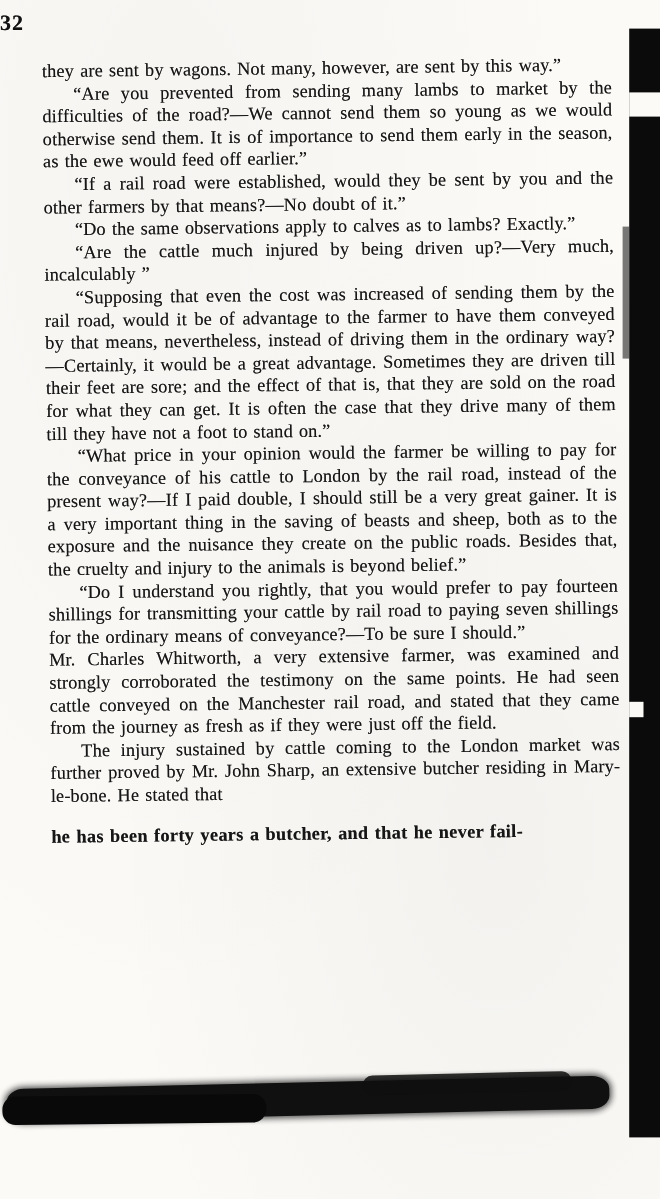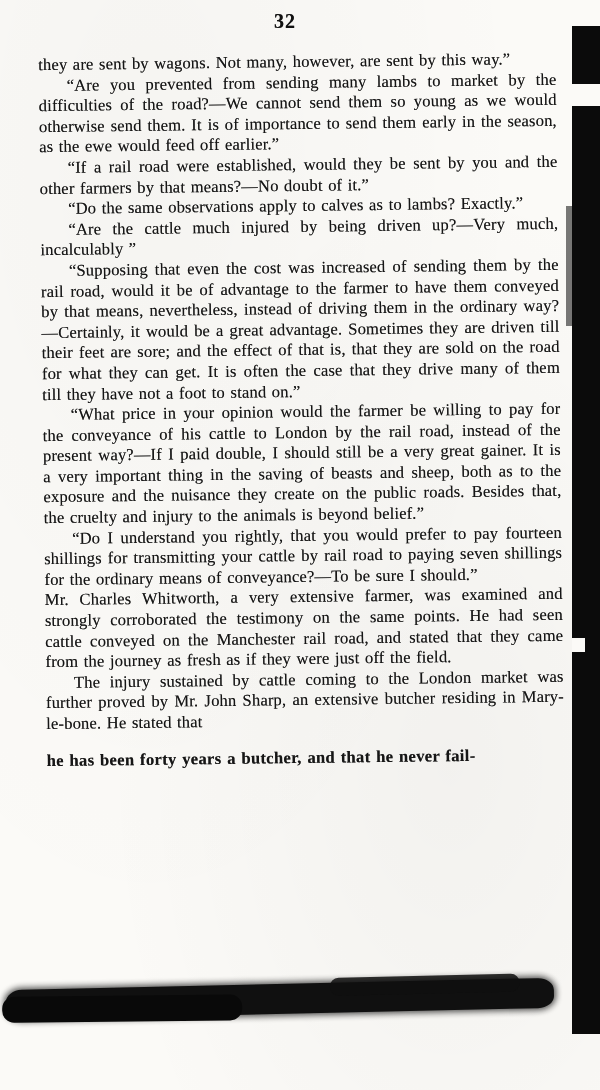--- a/index.html
+++ b/index.html
@@ -14,21 +14,20 @@
       radial-gradient(ellipse at 75% 70%, rgba(0,0,0,0.035), transparent 55%),
       #fbfaf7;
     font-family: "Liberation Serif", "DejaVu Serif", serif;
     color: #161616;
   }
   .page-number {
     position: absolute;
     top: 10px;
     left: 0;
     width: 570px;
-    text-align: center;
     font-size: 20px;
     font-weight: bold;
     letter-spacing: 1px;
     color: #111;
     text-shadow: 0 0 0.5px rgba(0,0,0,0.6);
   }
   .text-block {
     position: absolute;
     top: 52px;
     left: 38px;

